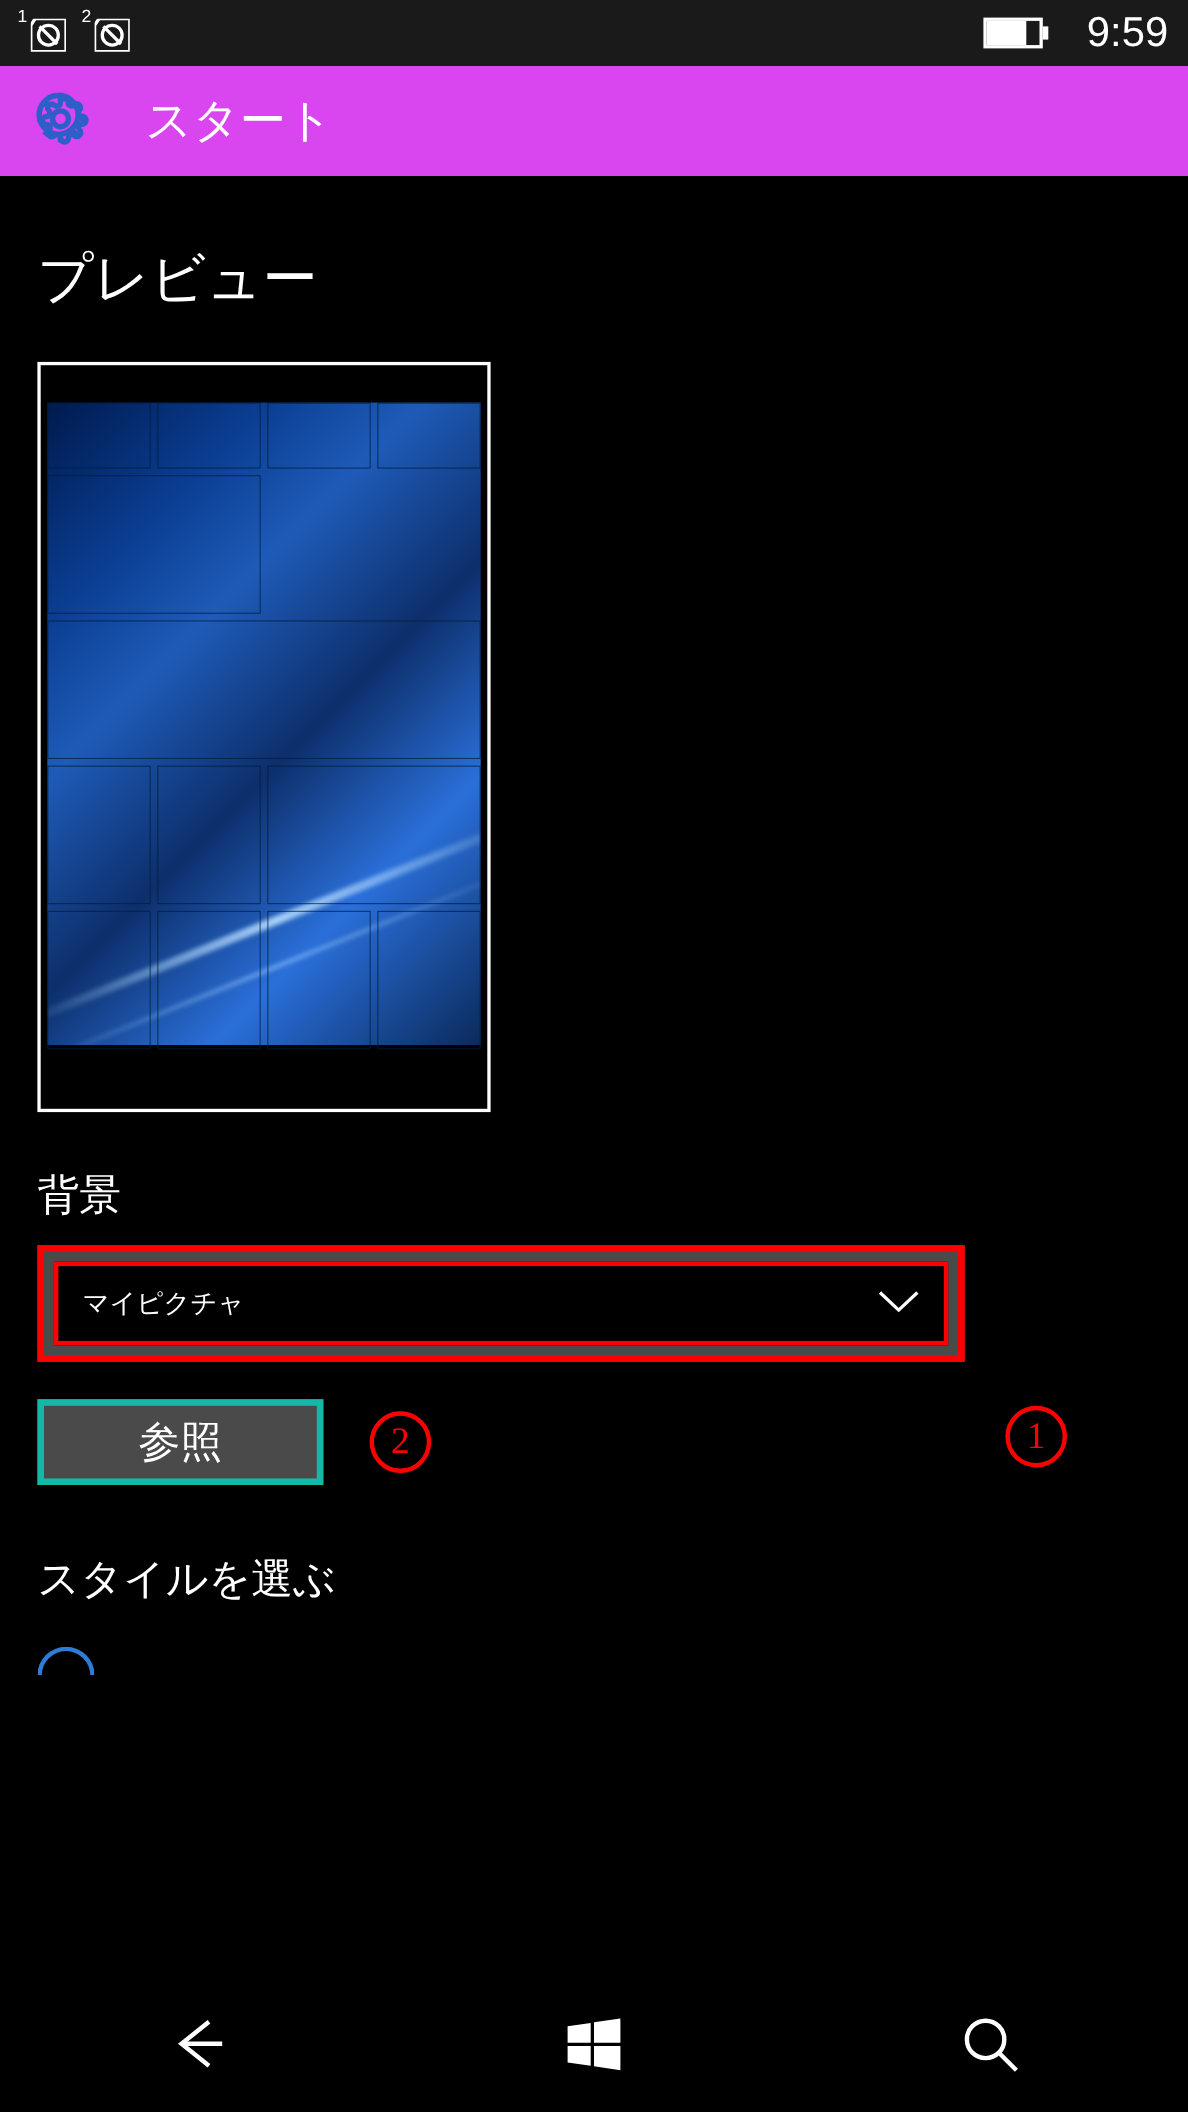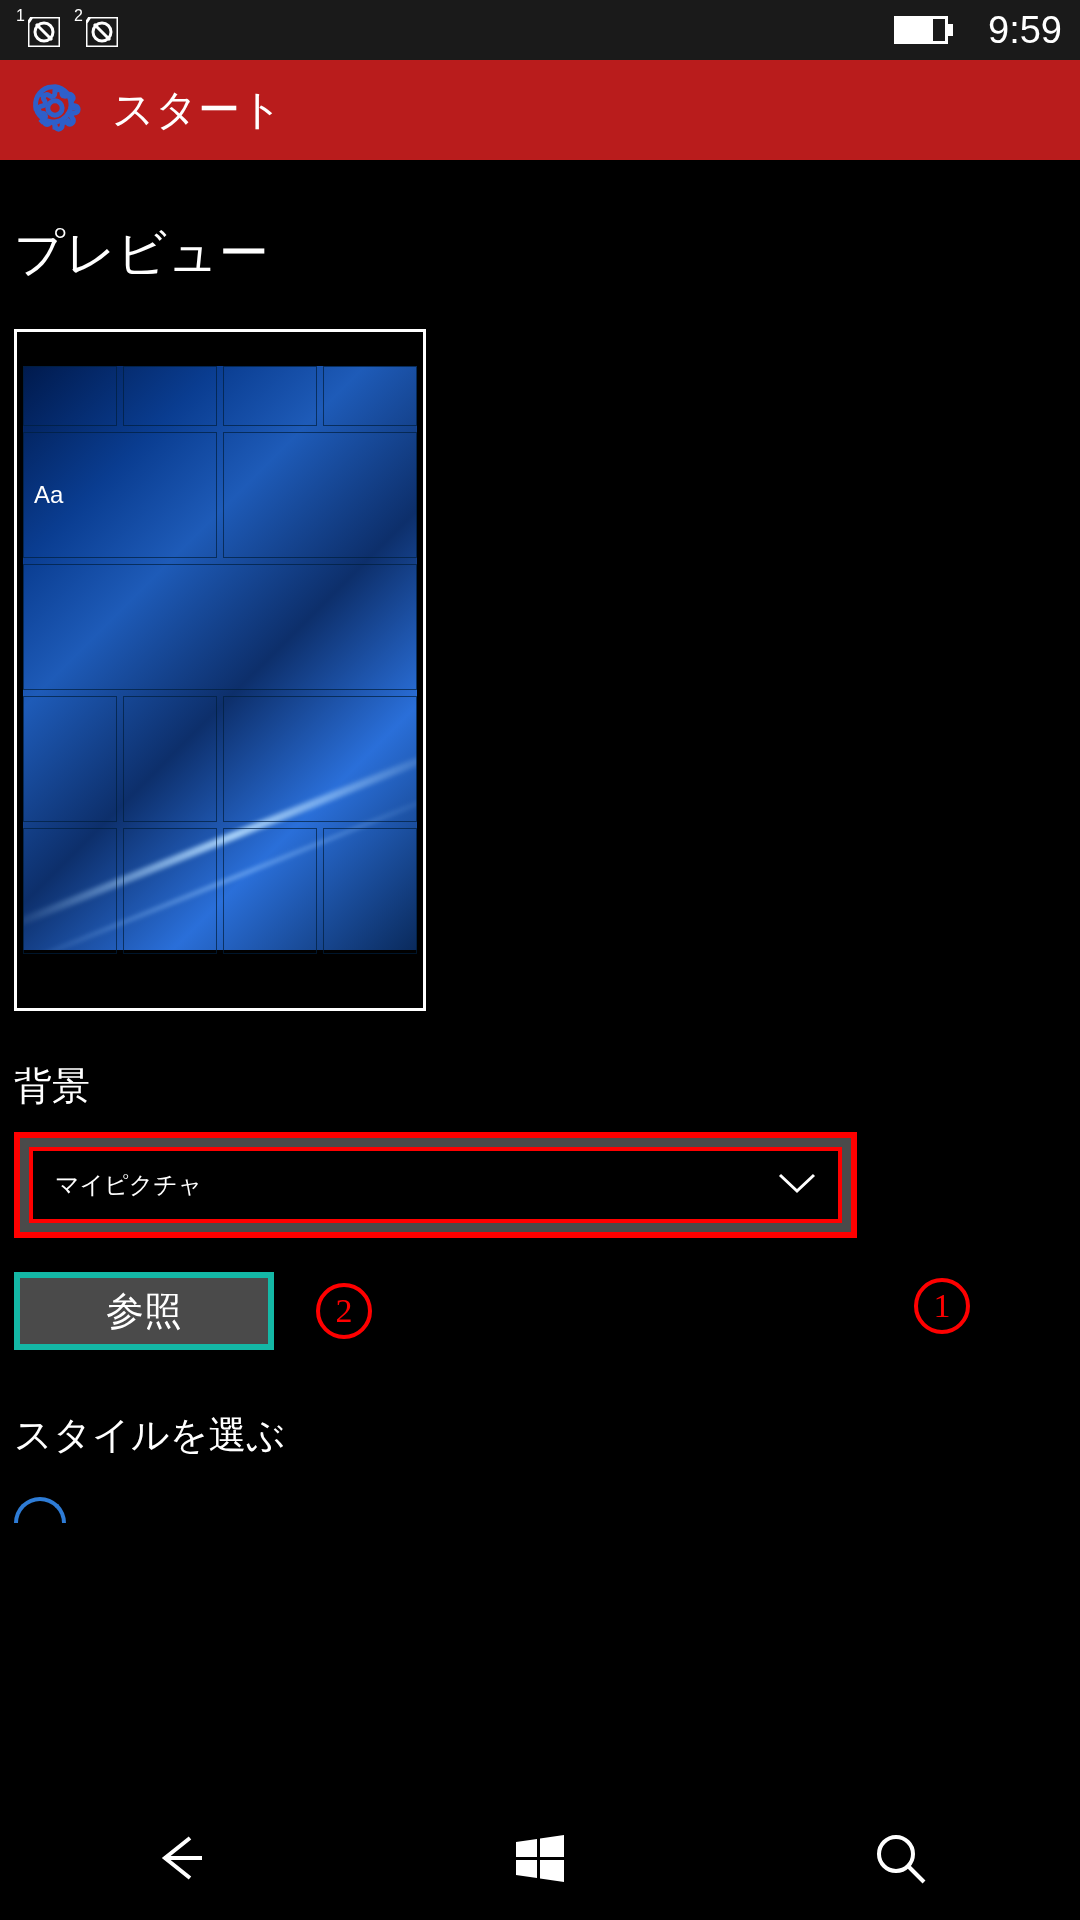--- a/index.html
+++ b/index.html
@@ -11,25 +11,25 @@
   .sim-icon { position: relative; width: 44px; height: 38px; }
   .sim-num { position: absolute; top: -4px; left: -2px; font-size: 16px; color: #fff; }
   .sim-body { position: absolute; left: 10px; top: 6px; width: 32px; height: 30px; }
   .status-right { display: flex; gap: 40px; align-items: center; }
   .battery { width: 54px; height: 28px; border: 3px solid #fff; position: relative; }
   .battery::after { content: ''; position: absolute; right: -8px; top: 5px; width: 5px; height: 12px; background: #fff; }
   .battery-fill { width: 75%; height: 100%; background: #fff; }
   .clock { font-size: 38px; font-weight: 300; }
   
   
-  .header { height: 100px; background: #b91c1c; display: flex; align-items: center; gap: 30px; padding-left: 28px; }
+  .header { height: 100px; background: #d946ef; display: flex; align-items: center; gap: 50px; padding-left: 28px; }
   .gear svg { width: 54px; height: 54px; }
   .page-title { font-size: 42px; font-weight: 400; }
   
-  .content { padding: 60px 34px 0 14px; }
+  .content { padding: 60px 34px 0 34px; }
   
   .section-title { font-size: 50px; font-weight: 400; margin-bottom: 42px; }
   
   
   .preview-frame { width: 412px; height: 682px; border: 3px solid #fff; background: #000; padding: 4px; position: relative; }
   .preview-bg { position: absolute; left: 6px; right: 6px; top: 34px; bottom: 58px; background: linear-gradient(135deg, #001a4d 0%, #0a3d91 20%, #1e5bb8 35%, #0d2f6b 55%, #2a6fd9 75%, #0a2a5c 100%); overflow: hidden; }
   .streak1 { position: absolute; left: -40px; bottom: 110px; width: 500px; height: 8px; background: linear-gradient(90deg, transparent, rgba(180,220,255,0.9), transparent); transform: rotate(-22deg); filter: blur(2px); }
   .streak2 { position: absolute; left: -40px; bottom: 70px; width: 500px; height: 4px; background: linear-gradient(90deg, transparent, rgba(150,200,255,0.6), transparent); transform: rotate(-22deg); filter: blur(2px); }
   .tile-grid { position: absolute; left: 6px; right: 6px; top: 34px; bottom: 58px; display: grid; grid-template-columns: repeat(4, 1fr); grid-auto-rows: 60px; gap: 6px; }
   .tile { border: 1px solid rgba(0,30,60,0.7); }
@@ -113,23 +113,20 @@
   <div class="preview-frame">
     <div class="preview-bg">
       <div class="streak1"></div>
       <div class="streak2"></div>
     </div>
     <div class="tile-grid">
       <div class="tile t-s"></div>
         <div class="tile t-s"></div>
         <div class="tile t-s"></div>
         <div class="tile t-s"></div>
-      <div class="tile t-m">
-          <span class="aa">Aa</span>
-        </div>
       <div class="tile t-m"></div>
       <div class="tile t-w"></div>
       <div class="tile t-s" style="grid-row:span 2"></div>
         <div class="tile t-s" style="grid-row:span 2"></div>
         <div class="tile t-m"></div>
       <div class="tile t-s" style="grid-row:span 2"></div>
         <div class="tile t-s" style="grid-row:span 2"></div>
         <div class="tile t-s" style="grid-row:span 2"></div>
         <div class="tile t-s" style="grid-row:span 2"></div>
     </div>

